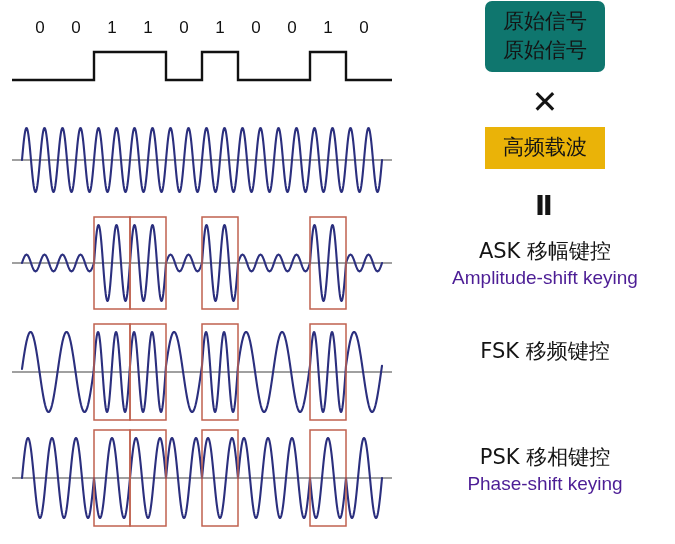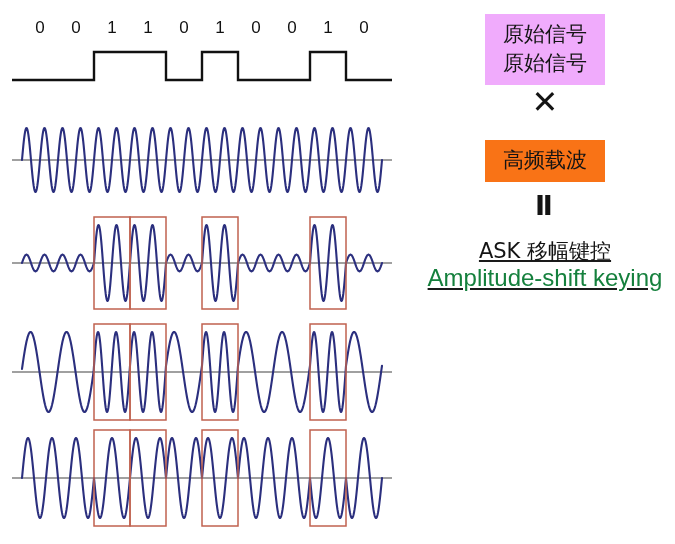--- a/index.html
+++ b/index.html
@@ -57,26 +57,27 @@
     width: 120px;
     box-sizing: border-box;
     text-align: center;
     font-size: 21px;
     line-height: 29px;
     padding: 6px 4px 7px 4px;
     color: #141414;
     font-family: "DejaVu Sans", "Liberation Sans", sans-serif;
   }
   #box-source-signal {
-    top: 14px;
-    background: #f0abfc;
+    top: 1px;
+    background: #0f766e;
+    border-radius: 7px;
   }
   #box-carrier-wave {
-    top: 140px;
-    background: #f97316;
+    top: 127px;
+    background: #eab308;
   }
   .term-line {
     display: block;
     white-space: nowrap;
   }
   .operator {
     position: absolute;
     left: 70px;
     width: 120px;
     text-align: center;
@@ -106,27 +107,27 @@
   .scheme-abbr {
     display: block;
     font-size: 21px;
     line-height: 28px;
     color: #141414;
     white-space: nowrap;
     font-family: "DejaVu Sans", "Liberation Sans", sans-serif;
   }
   .scheme-en {
     display: block;
-    font-size: 24px;
+    font-size: 19px;
     line-height: 26px;
-    color: #15803d;
+    color: #4c1d95;
     white-space: nowrap;
     font-family: "Liberation Sans", "DejaVu Sans", sans-serif;
   }
-  #scheme-ask { top: 237px; text-decoration: underline; }
+  #scheme-ask { top: 237px; }
   #scheme-fsk { top: 337px; }
   #scheme-psk { top: 443px; }
 </style>
 </head>
 <body>
 
 <div id="waveform-panel">
 
   <div id="bit-labels">
       <div class="bit-label" style="left: 22px;">0</div>
@@ -192,15 +193,20 @@
   </div>
 
   <div class="operator" id="operator-equals">Ⅱ</div>
 
   <div class="scheme-label" id="scheme-ask">
     <span class="scheme-abbr">ASK 移幅键控</span>
     <span class="scheme-en">Amplitude-shift keying</span>
   </div>
 
   <div class="scheme-label" id="scheme-fsk">
-  </div>
-
+    <span class="scheme-abbr">FSK 移频键控</span>
+  </div>
+
+  <div class="scheme-label" id="scheme-psk">
+    <span class="scheme-abbr">PSK 移相键控</span>
+    <span class="scheme-en">Phase-shift keying</span>
+  </div>
 </div>
 
 </body></html>

